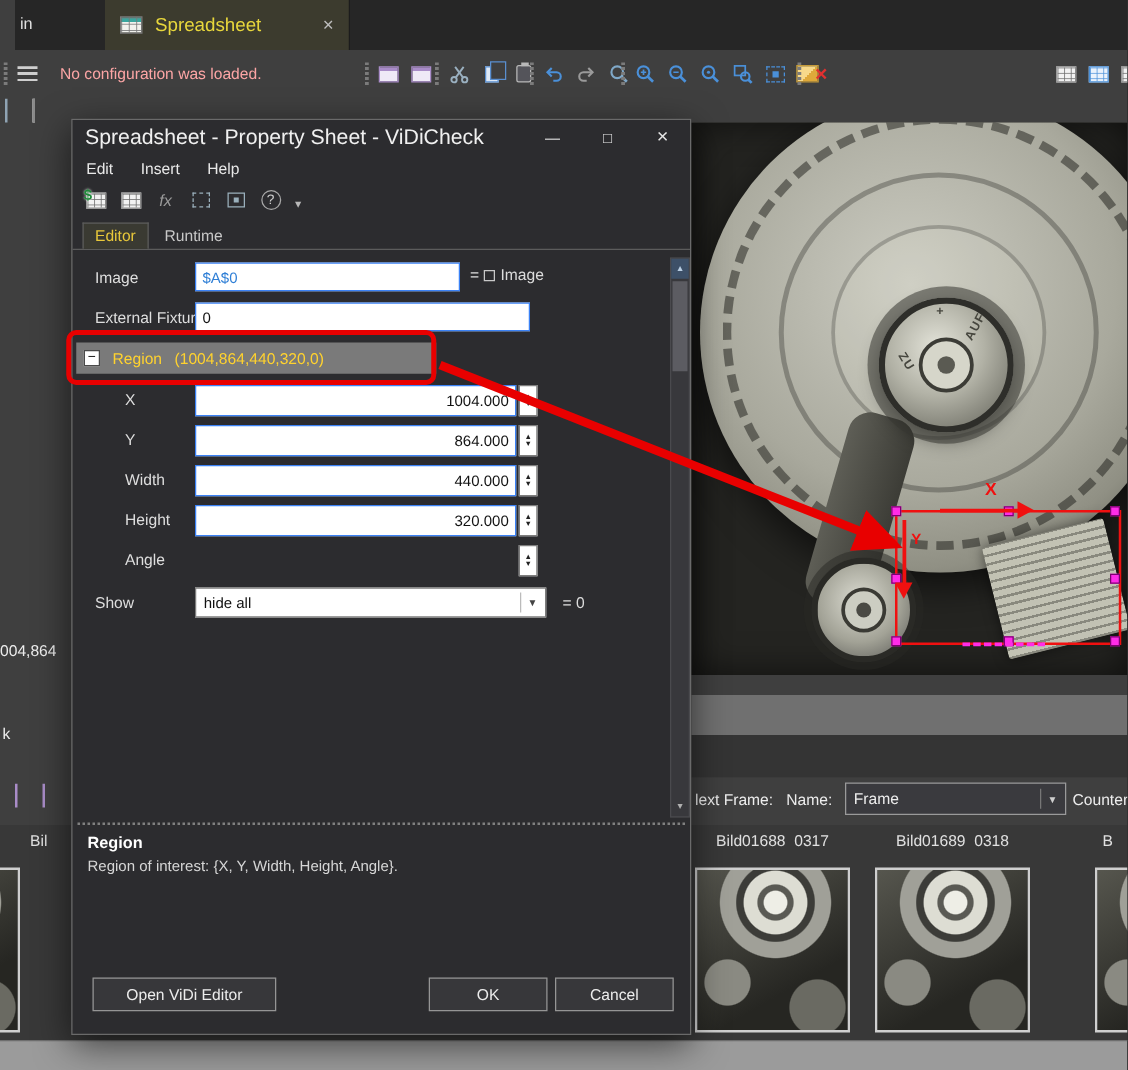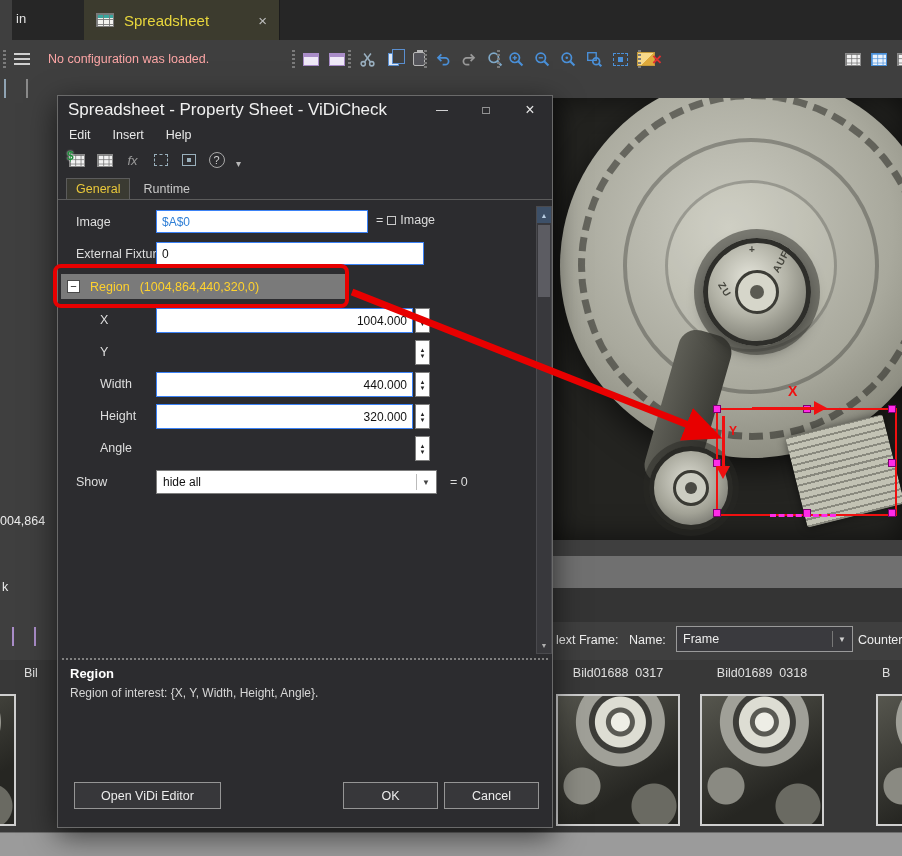--- a/index.html
+++ b/index.html
@@ -390,21 +390,21 @@
             <i></i>
           </span>
         </span>
       <span class="dic">
           <span class="helpic">?</span>
         </span>
       <span class="overflow">▾</span>
     </div>
 
     <div class="dtabs">
-      <span class="dtab active">General</span>
+      <span class="dtab active">Editor</span>
       <span class="dtab idle">Runtime</span>
     </div>
 
     <span class="plabel" style="left:18px;top:119px">Image</span>
     <div class="inp" style="left:98px;top:114px;width:212px">
         <span class="blue">$A$0</span>
       </div>
     <span class="sfx" style="left:318px;top:117px">
       <span>=</span>
       <span class="sqicon"></span>
@@ -425,20 +425,23 @@
     <span class="plabel" style="left:42px;top:217px">X</span>
     <div class="inp num" style="left:98px;top:212px;width:257px;height:25px">
         <span>1004.000</span>
       </div>
     <div class="spin" style="left:357px;top:212px">
         <span>▲</span>
         <span>▼</span>
       </div>
 
     <span class="plabel" style="left:42px;top:249px">Y</span>
+    <div class="inp num" style="left:98px;top:244px;width:257px;height:25px">
+        <span>864.000</span>
+      </div>
     <div class="spin" style="left:357px;top:244px">
         <span>▲</span>
         <span>▼</span>
       </div>
 
     <span class="plabel" style="left:42px;top:281px">Width</span>
     <div class="inp num" style="left:98px;top:276px;width:257px;height:25px">
         <span>440.000</span>
       </div>
     <div class="spin" style="left:357px;top:276px">

